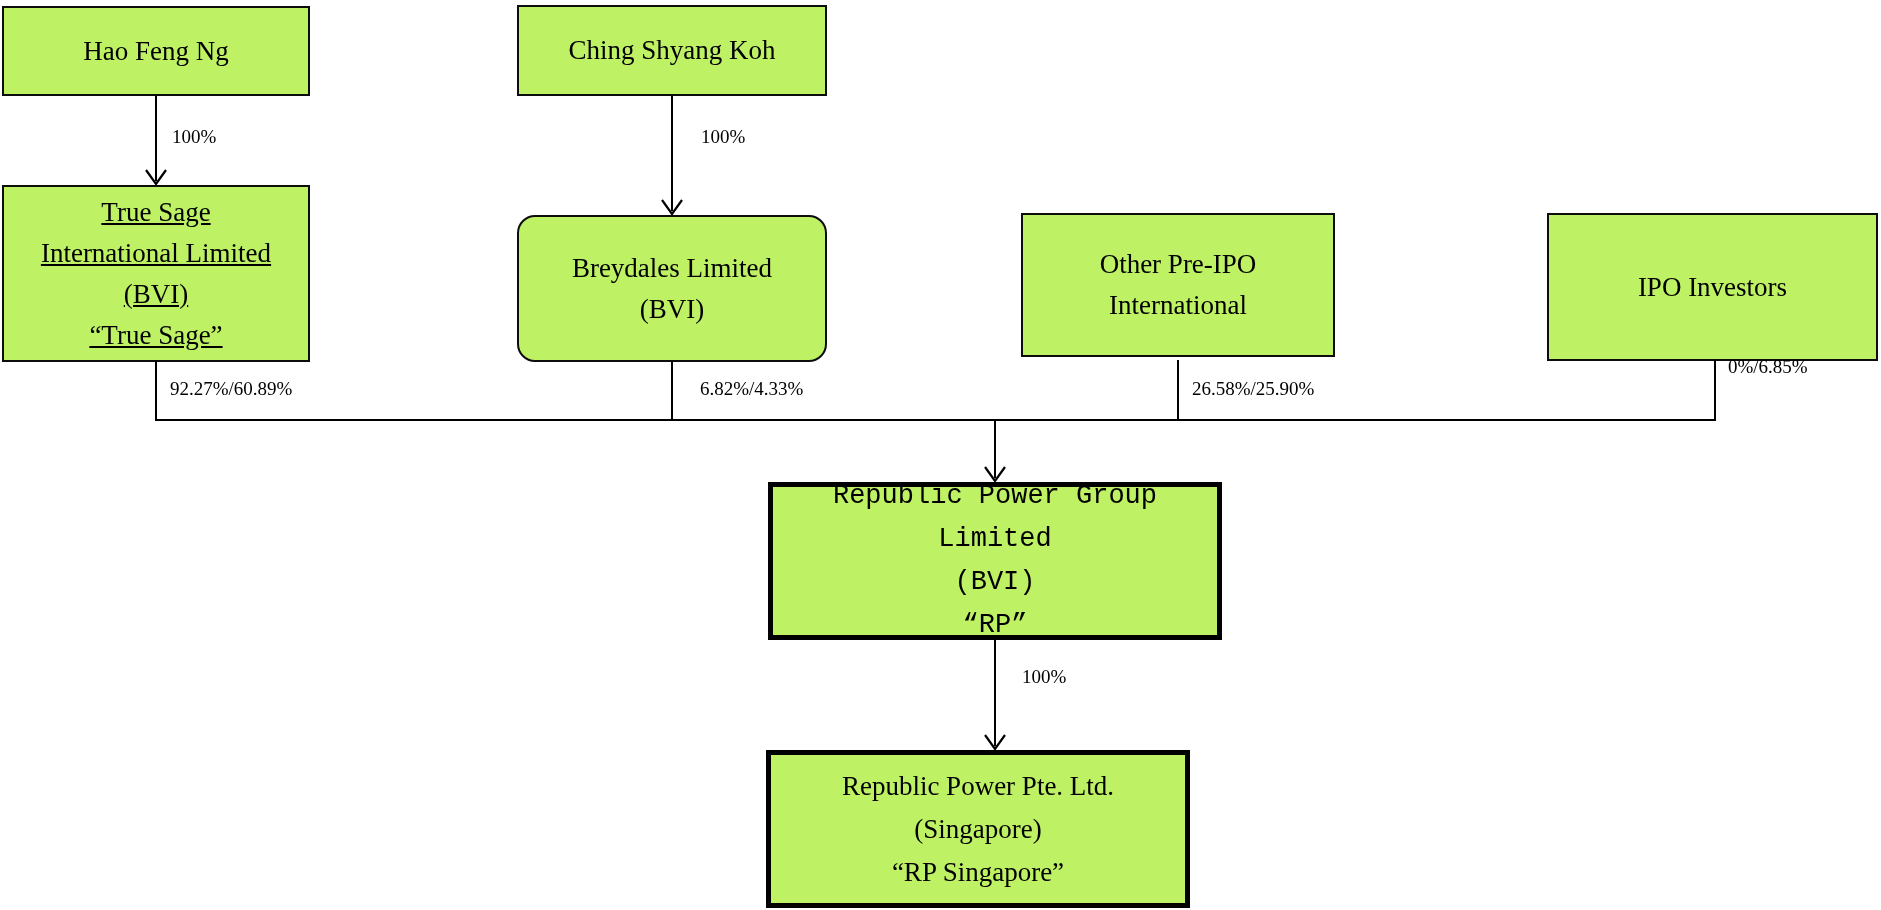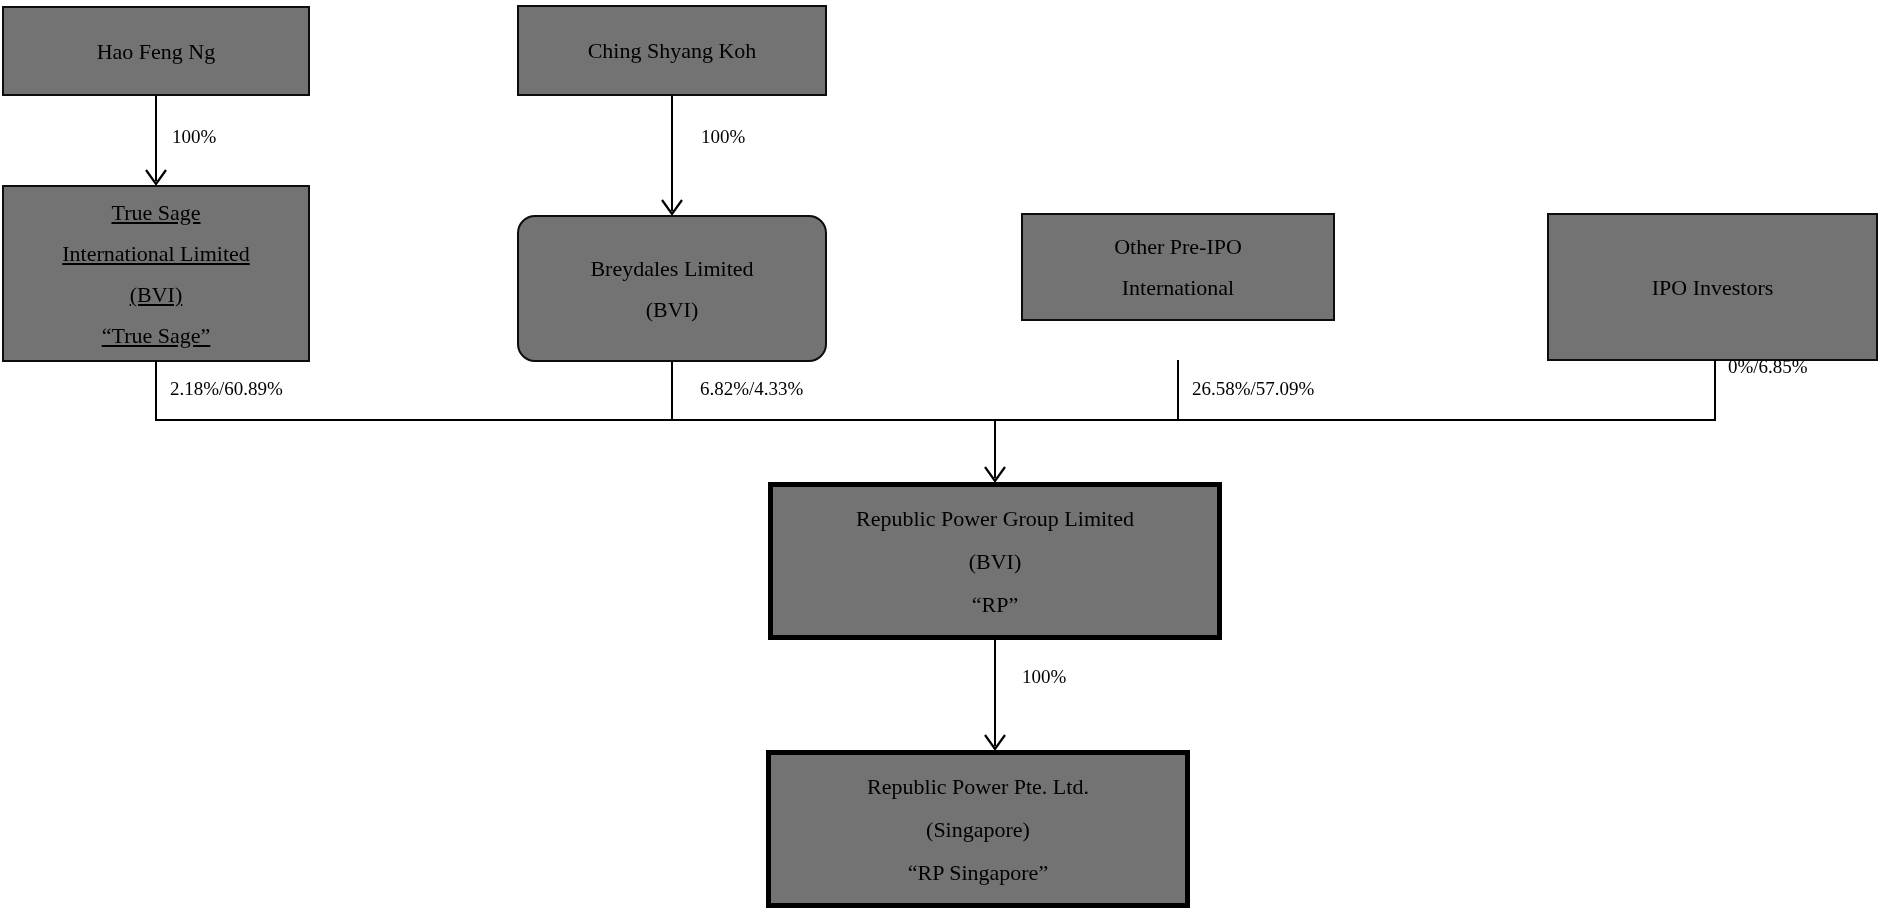--- a/index.html
+++ b/index.html
@@ -11,29 +11,29 @@
     position: relative;
     width: 1881px;
     height: 910px;
     background: #ffffff;
     font-family: "Liberation Serif", "DejaVu Serif", serif;
     color: #000000;
     overflow: hidden;
   }
   .box {
     position: absolute;
-    background: #737373;
+    background: #bef264;
     border: 2px solid #0d0d0d;
     box-sizing: border-box;
     display: flex;
     flex-direction: column;
     justify-content: center;
     align-items: center;
     text-align: center;
-    font-size: 22px;
+    font-size: 27px;
     line-height: 41px;
   }
   .box.thick {
     border-width: 5px;
     border-color: #000000;
     line-height: 43px;
   }
   .vline {
     position: absolute;
     width: 2px;
@@ -84,47 +84,47 @@
     <span>International Limited</span>
     <span>(BVI)</span>
     <span>“True Sage”</span>
   </div>
 
   <div class="box" style="left:517px; top:215px; width:310px; height:147px;border-radius:18px;">
     <span>Breydales Limited</span>
     <span>(BVI)</span>
   </div>
 
-  <div class="box" style="left:1021px; top:213px; width:314px; height:108px;align-items:center;">
+  <div class="box" style="left:1021px; top:213px; width:314px; height:144px;align-items:center;">
     <span>Other Pre-IPO</span>
     <span>International</span>
   </div>
 
   <div class="box" style="left:1547px; top:213px; width:331px; height:148px;">
     <span>IPO Investors</span>
   </div>
 
   <div class="vline" style="left:155px; top:361px; height:60px;"></div>
   <div class="vline" style="left:671px; top:361px; height:60px;"></div>
   <div class="vline" style="left:1177px; top:360px; height:61px;"></div>
   <div class="vline" style="left:1714px; top:360px; height:61px;"></div>
 
-  <div class="edge-label" style="left:170px; top:374px;">2.18%/60.89%</div>
+  <div class="edge-label" style="left:170px; top:374px;">92.27%/60.89%</div>
   <div class="edge-label" style="left:700px; top:374px;">6.82%/4.33%</div>
-  <div class="edge-label" style="left:1192px; top:374px;">26.58%/57.09%</div>
+  <div class="edge-label" style="left:1192px; top:374px;">26.58%/25.90%</div>
   <div class="edge-label" style="left:1728px; top:352px;">0%/6.85%</div>
 
   <div class="hline" style="left:155px; top:419px; width:1561px;"></div>
 
   <div class="vline" style="left:994px; top:419px; height:59px;"></div>
   <svg class="ah" style="left:984px; top:466px;" width="22" height="16" viewBox="0 0 22 16">
     <path d="M1,1 L11,15 L21,1" fill="none" stroke="#000000" stroke-width="2.2"></path>
   </svg>
 
-  <div class="box thick" style="left:768px; top:482px; width:454px; height:158px;">
+  <div class="box thick" style="left:768px; top:482px; width:454px; height:158px;font-family:Liberation Mono, monospace;">
     <span>Republic Power Group Limited</span>
     <span>(BVI)</span>
     <span>“RP”</span>
   </div>
 
   <div class="vline" style="left:994px; top:640px; height:106px;"></div>
   <svg class="ah" style="left:984px; top:734px;" width="22" height="16" viewBox="0 0 22 16">
     <path d="M1,1 L11,15 L21,1" fill="none" stroke="#000000" stroke-width="2.2"></path>
   </svg>
   <div class="edge-label" style="left:1022px; top:662px;">100%</div>

